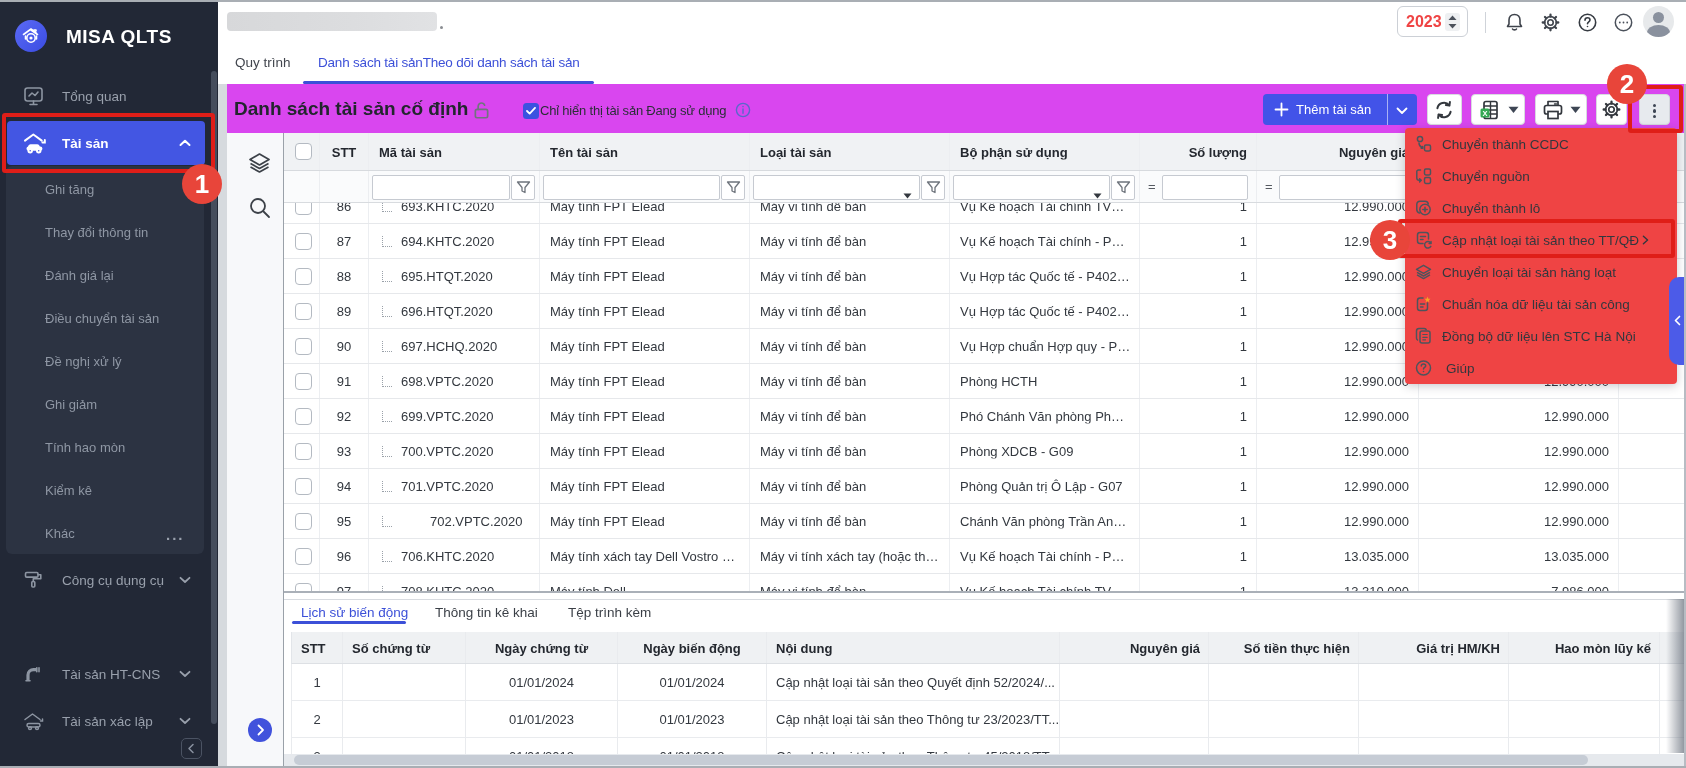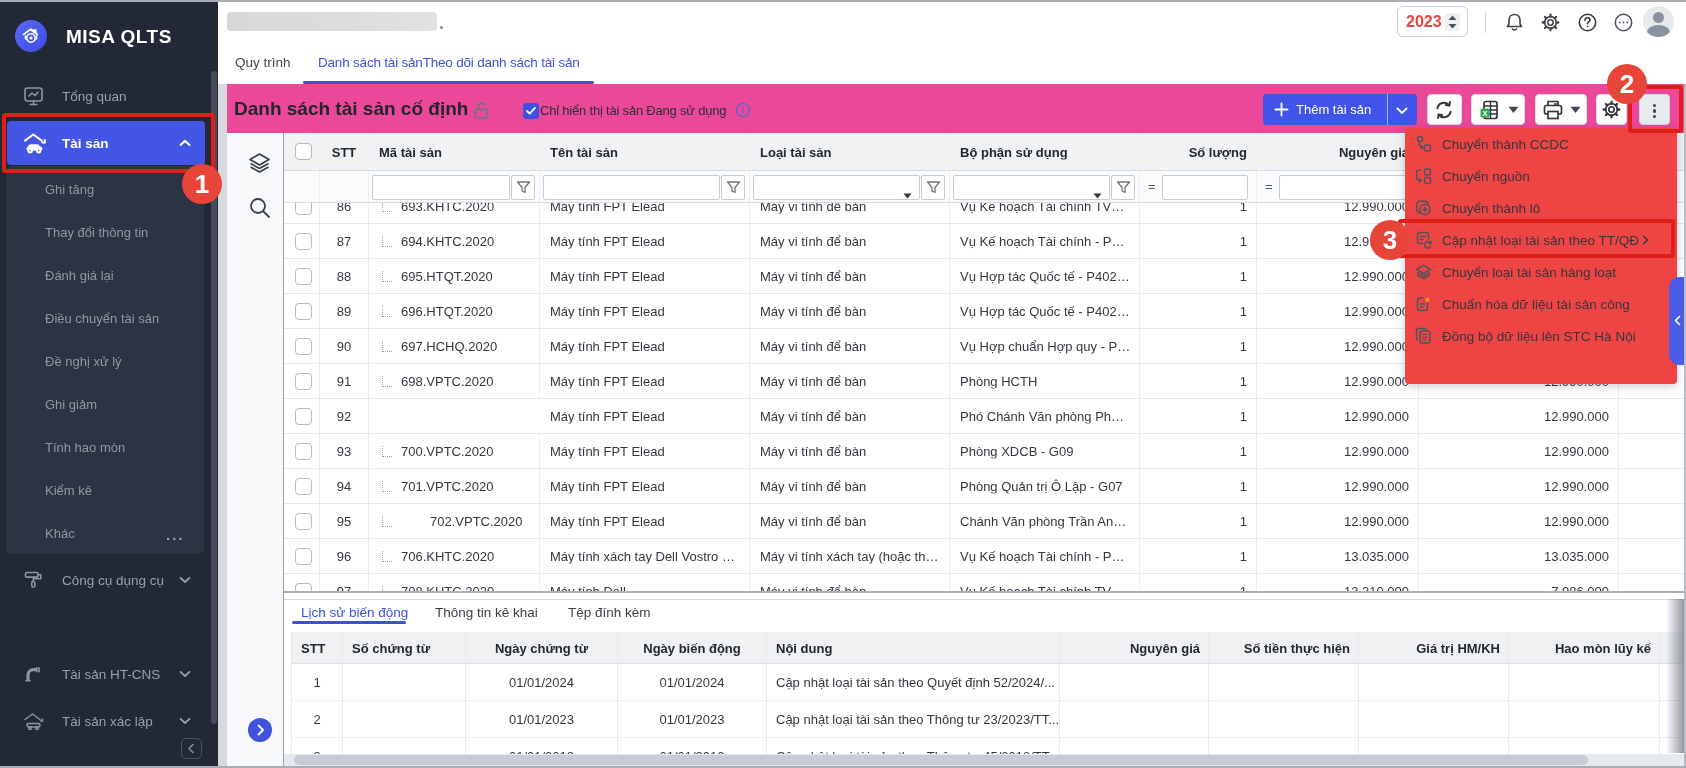--- a/index.html
+++ b/index.html
@@ -14,21 +14,21 @@
   .sb-item .txt { position:absolute; left:62px; top:50%; transform:translateY(-50%); }
   .sb-item svg { position:absolute; left:23px; top:50%; transform:translateY(-50%); }
   .sb-item .chev, .sb-item svg.chev { position:absolute; left:auto; right:27px; top:50%; transform:translateY(-50%); }
   #subpanel { position:absolute; left:6px; top:166px; width:198px; height:388px; background:#2c3342; border-radius:6px; }
   .sub-item { position:absolute; left:45px; transform:translateY(-50%); color:#8f97a4; font-size:13px; white-space:nowrap; }
 
   
   #topbar { left:218px; top:0; width:1468px; height:84px; background:#fff; }
 
   
-  #band { left:218px; top:84px; width:1468px; height:49px; background:#ec4899; }
+  #band { left:218px; top:84px; width:1468px; height:49px; background:#d946ef; }
 
   
   #rail { left:227px; top:133px; width:57px; height:633px; background:#f7f8fa; border-right:1.5px solid #9aa1a9; }
 
   
   #mtable { left:284px; top:133px; width:1402px; height:460px; background:#fff; overflow:hidden; border-bottom:2px solid #aab0b8;}
   .mrow { position:absolute; left:0; width:1402px; height:35px; border-bottom:1px solid #e6e8eb; background:#fff; }
   .mcell { position:absolute; top:0; height:100%; border-right:1px solid #eceef1; font-size:13px; color:#33383f; white-space:nowrap; overflow:hidden; }
   .mcell span { position:absolute; top:50%; transform:translateY(-50%); }
   .lpad span { left:10px; right:8px; overflow:hidden; text-overflow:ellipsis; }
@@ -476,20 +476,24 @@
           <span>12.990.000</span>
         </div>
         <div class="mcell " style="left:1335px;width:67px;"></div>
       </div>
     <div class="mrow" style="top:266px;">
         <div class="mcell " style="left:0px;width:36px;">
           <div class="cb" style="left:11px;top:9px;"></div>
         </div>
         <div class="mcell ctr" style="left:36px;width:49px;">
           <span>92</span>
+        </div>
+        <div class="mcell " style="left:85px;width:171px;">
+          <div style="position:absolute;left:13px;top:12px;width:10px;height:11px;border-left:1px dotted #9aa1a9;border-bottom:1px dotted #9aa1a9;"></div>
+          <span style="left:32px;top:50%;position:absolute;transform:translateY(-50%);">699.VPTC.2020</span>
         </div>
         <div class="mcell lpad" style="left:256px;width:210px;">
           <span>Máy tính FPT Elead</span>
         </div>
         <div class="mcell lpad" style="left:466px;width:200px;">
           <span>Máy vi tính để bàn</span>
         </div>
         <div class="mcell lpad" style="left:666px;width:190px;">
           <span>Phó Chánh Văn phòng Phan Văn An</span>
         </div>
@@ -732,21 +736,21 @@
         <div class="abs" style="left:995px;top:4px;width:131px;height:25px;background:#fff;border:1px solid #c6cad1;border-radius:2px;"></div>
         <div class="abs" style="left:1143px;top:8px;font-size:13px;color:#555a61;">=</div>
         <div class="abs" style="left:1157px;top:4px;width:169px;height:25px;background:#fff;border:1px solid #c6cad1;border-radius:2px;"></div>
       </div>
   </div>
   <div id="bpanel" class="abs">
 
     <div class="abs" style="left:17px;top:5px;font-size:13.5px;font-weight:500;color:#3c50d8;">Lịch sử biến động</div>
     <div class="abs" style="left:8px;top:21px;width:114px;height:2.5px;background:#3c50d8;border-radius:2px;"></div>
     <div class="abs" style="left:151px;top:5px;font-size:13.5px;color:#3a3f46;">Thông tin kê khai</div>
-    <div class="abs" style="left:284px;top:5px;font-size:13.5px;color:#3a3f46;">Tệp đính kèm</div>
+    <div class="abs" style="left:284px;top:5px;font-size:13.5px;color:#3a3f46;">Tệp trình kèm</div>
 
     <div class="abs" style="left:7px;top:32px;width:1395px;height:32px;background:#eff1f3;border-bottom:1px solid #dde0e4;border-left:1px solid #e2e5e9;">
         <div class="bcell" style="left:0px;width:51px;">
           <span class="hb" style="left:9px;">STT</span>
         </div>
         <div class="bcell" style="left:51px;width:123px;">
           <span class="hb" style="left:9px;">Số chứng từ</span>
         </div>
         <div class="bcell" style="left:174px;width:152px;">
           <span class="hb" style="left:50%;transform:translate(-50%,-50%);">Ngày chứng từ</span>
@@ -889,20 +893,28 @@
         <span class="t">Chuẩn hóa dữ liệu tài sản công</span>
       </div>
       <div class="mi" style="top:192px;">
         <svg width="19" height="19" viewBox="0 0 19 19" fill="none" stroke="#4e545c" stroke-width="1.5">
           <rect x="6" y="4.5" width="10" height="12" rx="2"></rect>
           <path d="M3.5 13.5 C2.8 13 2.5 12.3 2.5 11.5 L2.5 4.5 C2.5 3 3.5 2 5 2 L10 2 C11 2 11.7 2.4 12.2 3" stroke-linecap="round"></path>
           <path d="M8.8 8 L13.2 8 M8.8 10.8 L13.2 10.8 M8.8 13.3 L11.5 13.3" stroke-linecap="round" stroke-width="1.2"></path>
         </svg>
         <span class="t">Đồng bộ dữ liệu lên STC Hà Nội</span>
       </div>
+      <div class="mi" style="top:224px;">
+        <svg width="19" height="19" viewBox="0 0 19 19" fill="none" stroke="#4e545c" stroke-width="1.5">
+          <circle cx="9.5" cy="9.5" r="7"></circle>
+          <path d="M7.3 7.5 C7.3 6.2 8.3 5.4 9.5 5.4 C10.7 5.4 11.7 6.2 11.7 7.3 C11.7 9 9.5 8.9 9.5 10.6" stroke-linecap="round"></path>
+          <circle cx="9.5" cy="13" r="0.8" fill="#4e545c" stroke="none"></circle>
+        </svg>
+        <span class="t" style="left:41px;">Giúp</span>
+      </div>
     </div>
 
     <div class="abs" style="left:1669px;top:277px;width:17px;height:88px;background:#4c5be8;border-radius:10px 0 0 10px;z-index:55;"></div>
     <svg class="abs" style="left:1674px;top:315px;z-index:56;" width="7" height="11" viewBox="0 0 7 11" fill="none" stroke="#fff" stroke-width="1.7">
         <path d="M5.5 1.5 L1.5 5.5 L5.5 9.5" stroke-linecap="round" stroke-linejoin="round"></path>
       </svg>
 
     <div class="redbox" style="left:1.5px;top:113px;width:213px;height:60px;border-radius:3px;"></div>
     <div class="redcircle" style="left:182px;top:164px;">1</div>
     <div class="redbox" style="left:1628px;top:85px;width:55px;height:48px;border-radius:3px;"></div>

